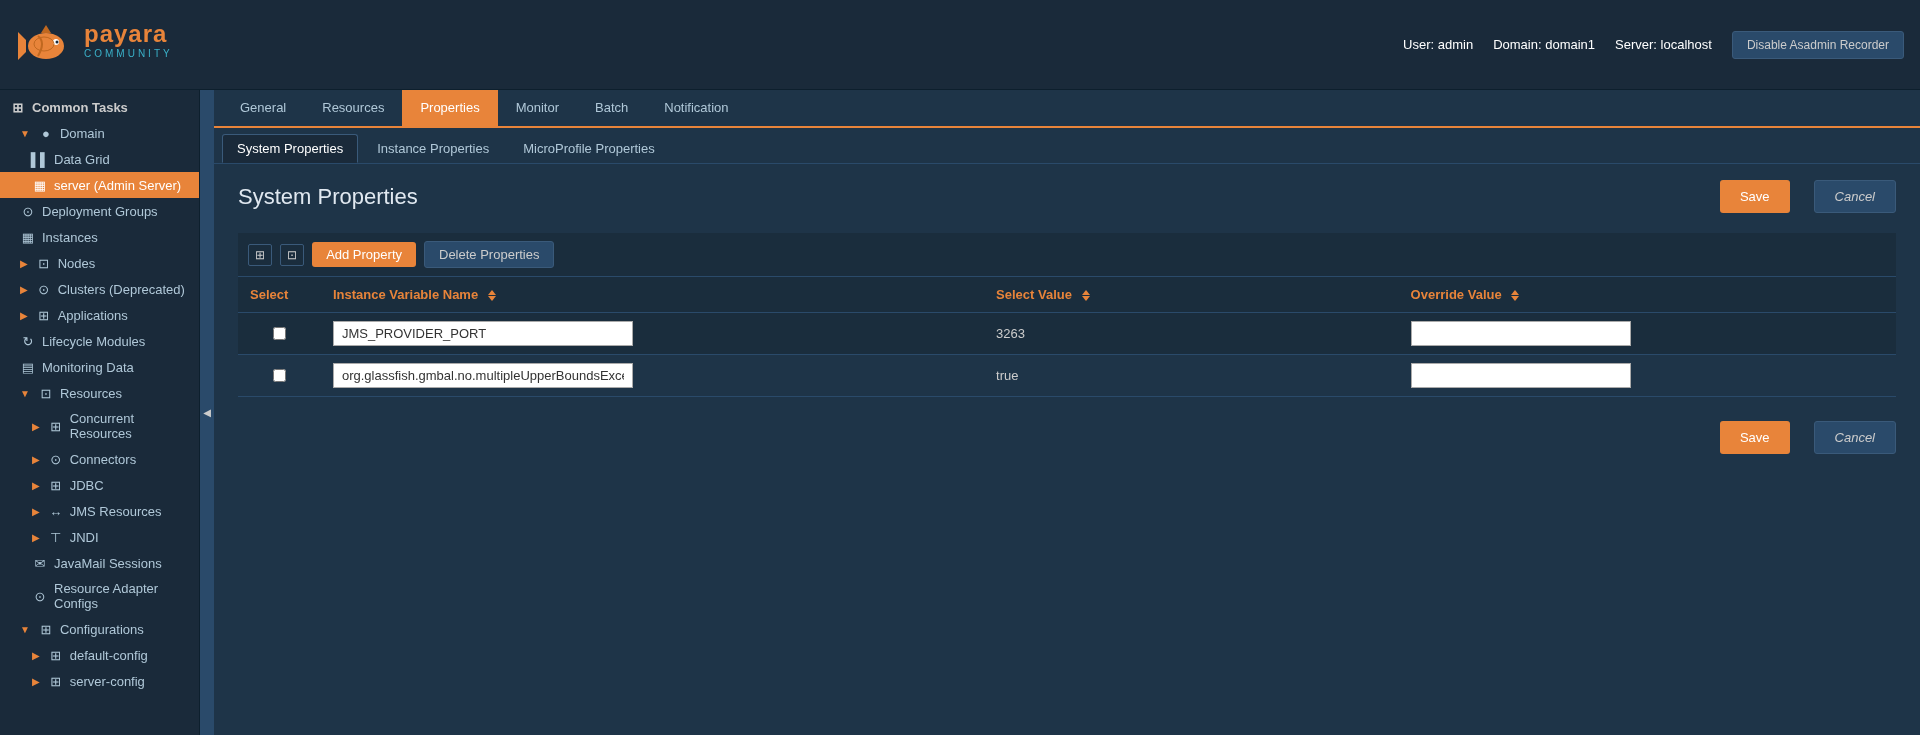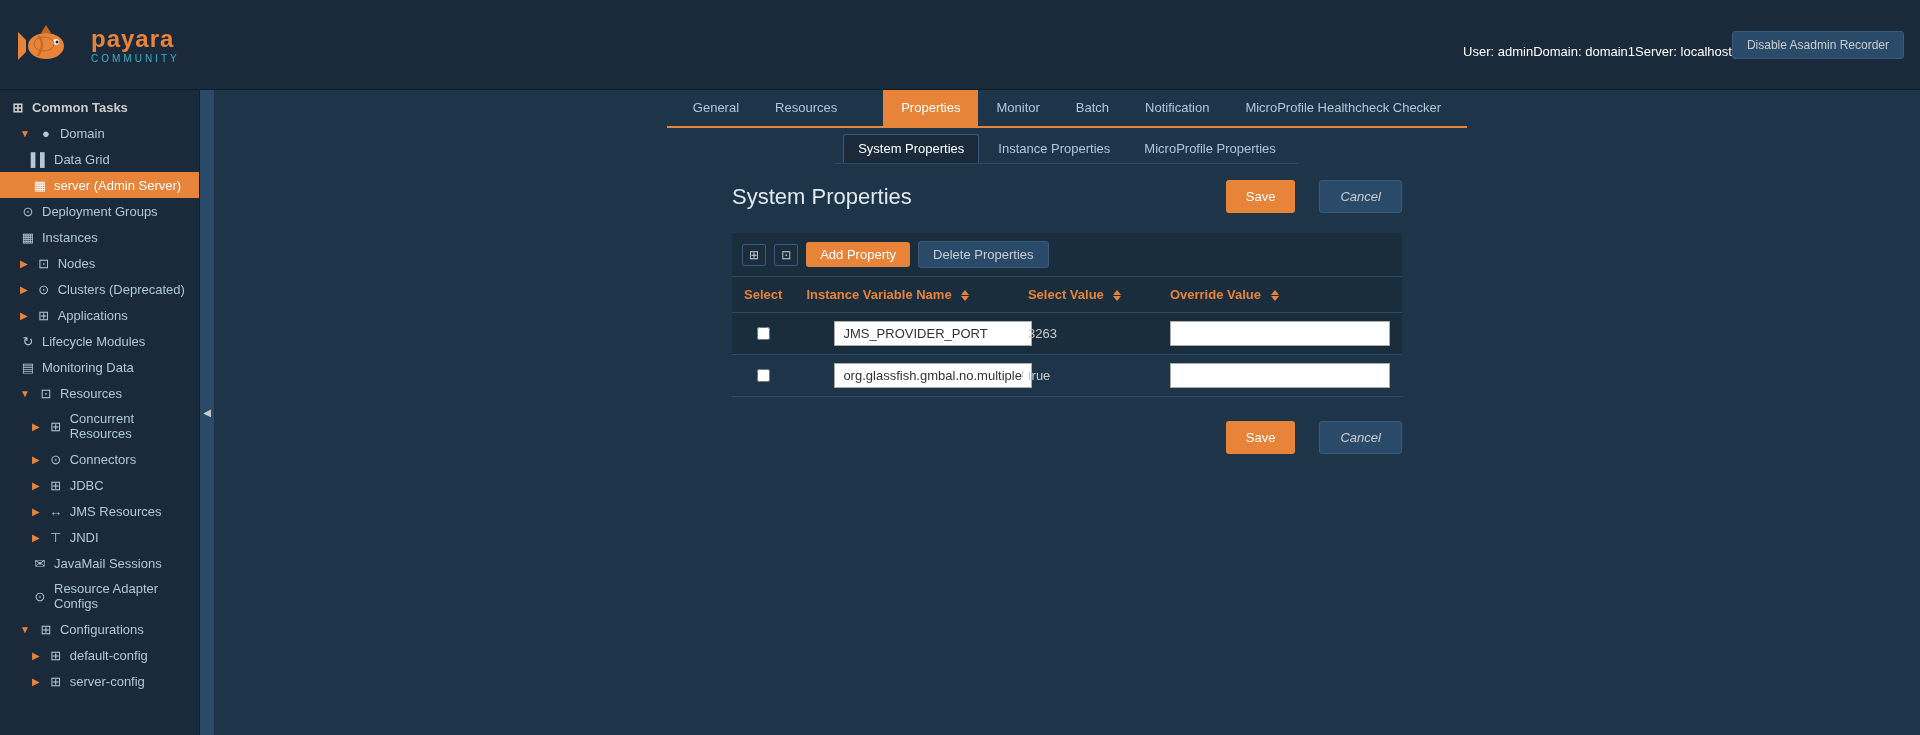--- a/index.html
+++ b/index.html
@@ -10,22 +10,21 @@
       background: #1a2a3a;
       display: flex;
       align-items: center;
       padding: 0 16px;
       height: 90px;
       border-bottom: 1px solid #0d1f2d;
       flex-shrink: 0;
     }
     .logo-area {
       display: flex;
-      align-items: center;
-      gap: 15px;
+      gap: 8px;
     }
     .logo-fish {
       width: 60px;
       height: 50px;
     }
     .logo-text {
       display: flex;
       flex-direction: column;
     }
     .logo-payara {
@@ -36,21 +35,22 @@
     }
     .logo-community {
       font-size: 10px;
       color: #3ab0c8;
       letter-spacing: 3px;
       text-transform: uppercase;
     }
     .header-right {
       margin-left: auto;
       display: flex;
-      align-items: flex-end;
+      align-items: center;
+      gap: 20px;
       color: #ccc;
       font-size: 13px;
     }
     .header-right span { color: #fff; }
     .disable-btn {
       background: #2a4a6a;
       border: 1px solid #3a5a7a;
       color: #ccc;
       padding: 6px 14px;
       cursor: pointer;
@@ -105,21 +105,20 @@
       margin-right: 2px;
     }
 
     
     .content {
       flex: 1;
       display: flex;
       flex-direction: column;
       background: #1e3448;
       overflow: hidden;
-      align-items: center;
     }
 
     
     .tab-bar {
       display: flex;
       background: #1e3448;
       border-bottom: 2px solid #e8843a;
       flex-shrink: 0;
       padding: 0 8px;
     }
@@ -130,21 +129,20 @@
       font-size: 13px;
       border: none;
       background: none;
       border-bottom: 3px solid transparent;
       margin-bottom: -2px;
     }
     .tab.active {
       background: #e8843a;
       color: #fff;
       border-bottom: 3px solid #e8843a;
-      margin-left: 28px;
     }
 
     
     .sub-tab-bar {
       display: flex;
       background: #1e3448;
       border-bottom: 1px solid #2a4a6a;
       flex-shrink: 0;
       padding: 6px 8px 0;
       gap: 4px;
@@ -308,21 +306,20 @@
     .override-col { width: 30%; }
 
     .text-input {
       background: #fff;
       border: 1px solid #aaa;
       color: #333;
       padding: 4px 8px;
       font-size: 13px;
       width: 100%;
       max-width: 300px;
-      margin-left: 28px;
     }
     .override-input {
       background: #fff;
       border: 1px solid #aaa;
       color: #333;
       padding: 4px 8px;
       font-size: 13px;
       width: 220px;
     }
 
@@ -501,21 +498,20 @@
 
   <div class="content">
 
     <div class="tab-bar">
       <button class="tab">General</button>
       <button class="tab">Resources</button>
       <button class="tab active">Properties</button>
       <button class="tab">Monitor</button>
       <button class="tab">Batch</button>
       <button class="tab">Notification</button>
-      <button class="tab">MicroProfile Healthcheck Checker</button>
     </div>
 
     <div class="sub-tab-bar">
       <button class="sub-tab active">System Properties</button>
       <button class="sub-tab">Instance Properties</button>
       <button class="sub-tab">MicroProfile Properties</button>
     </div>
 
     <div class="page-content">
 

